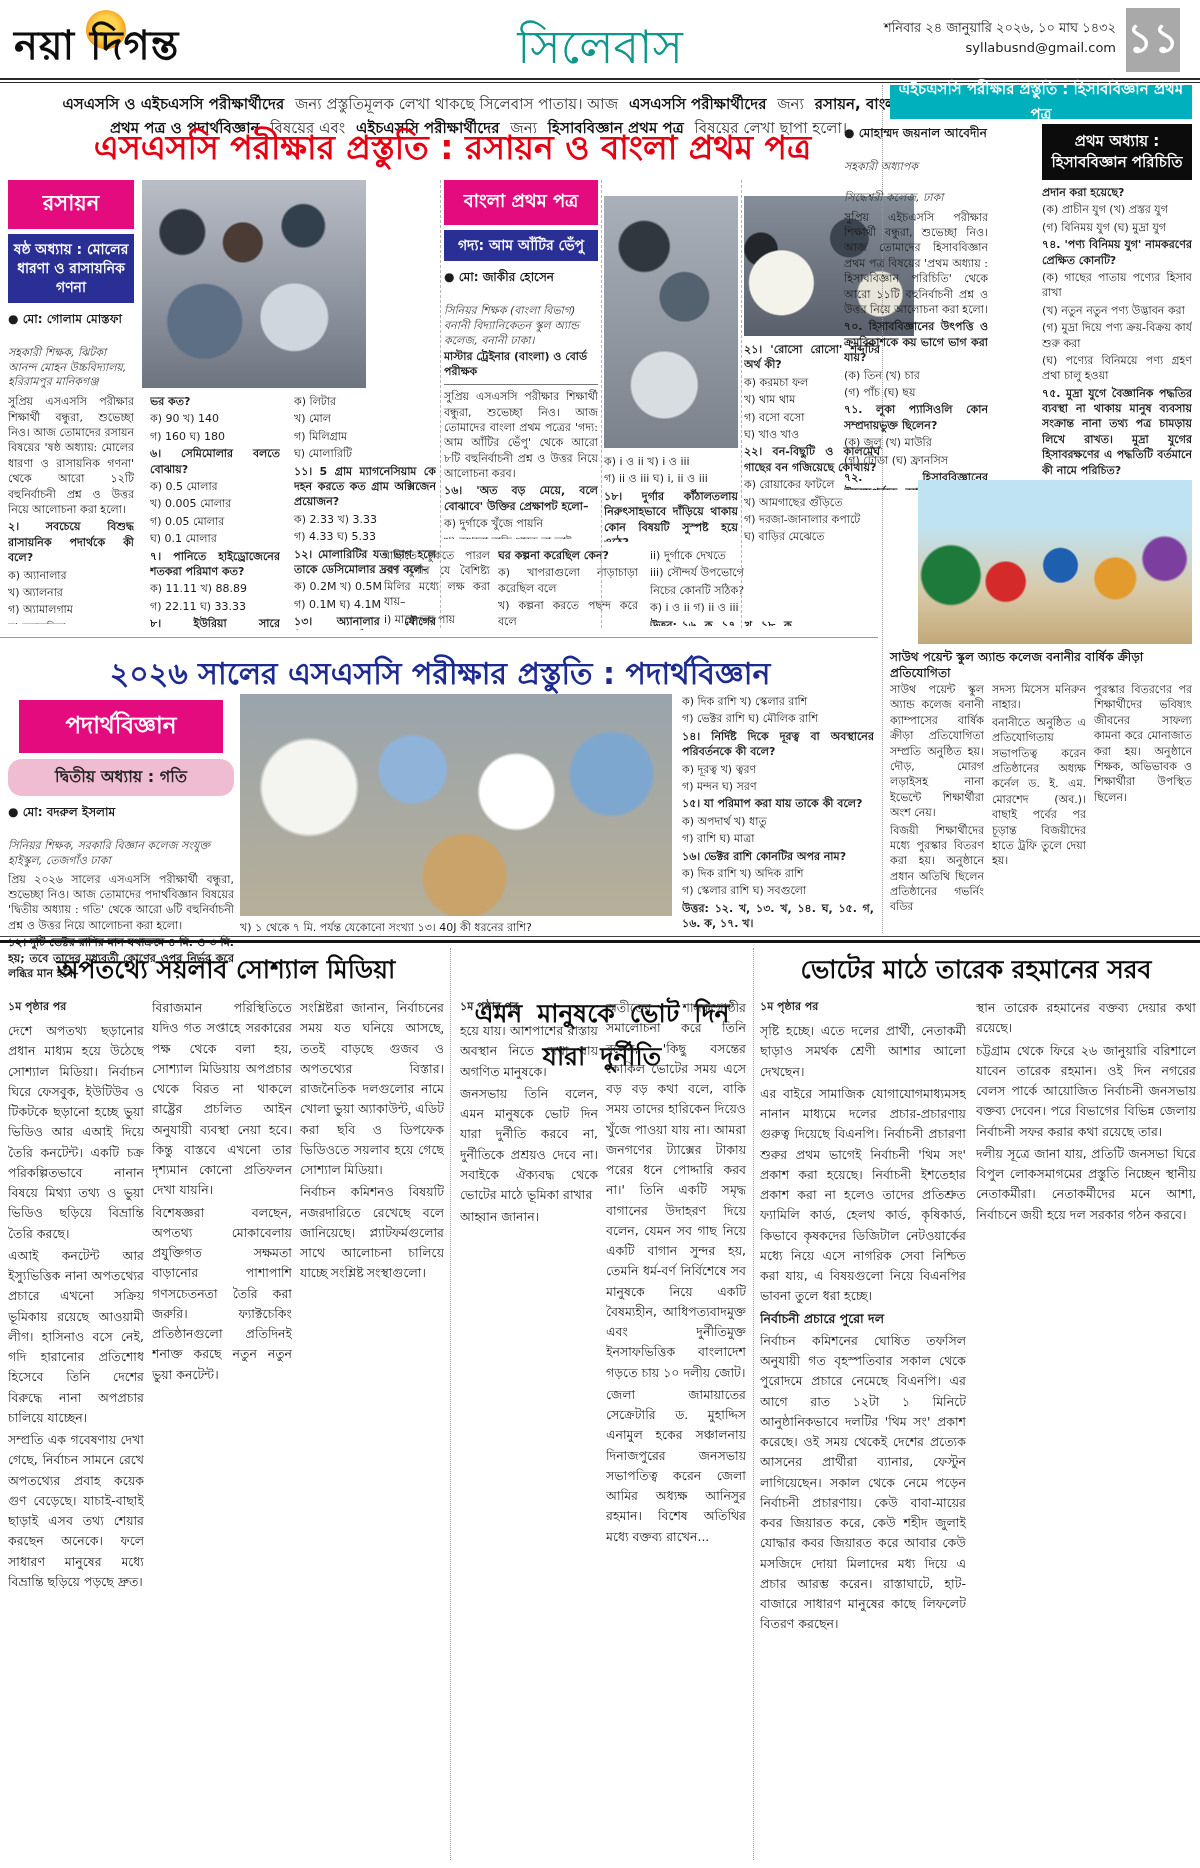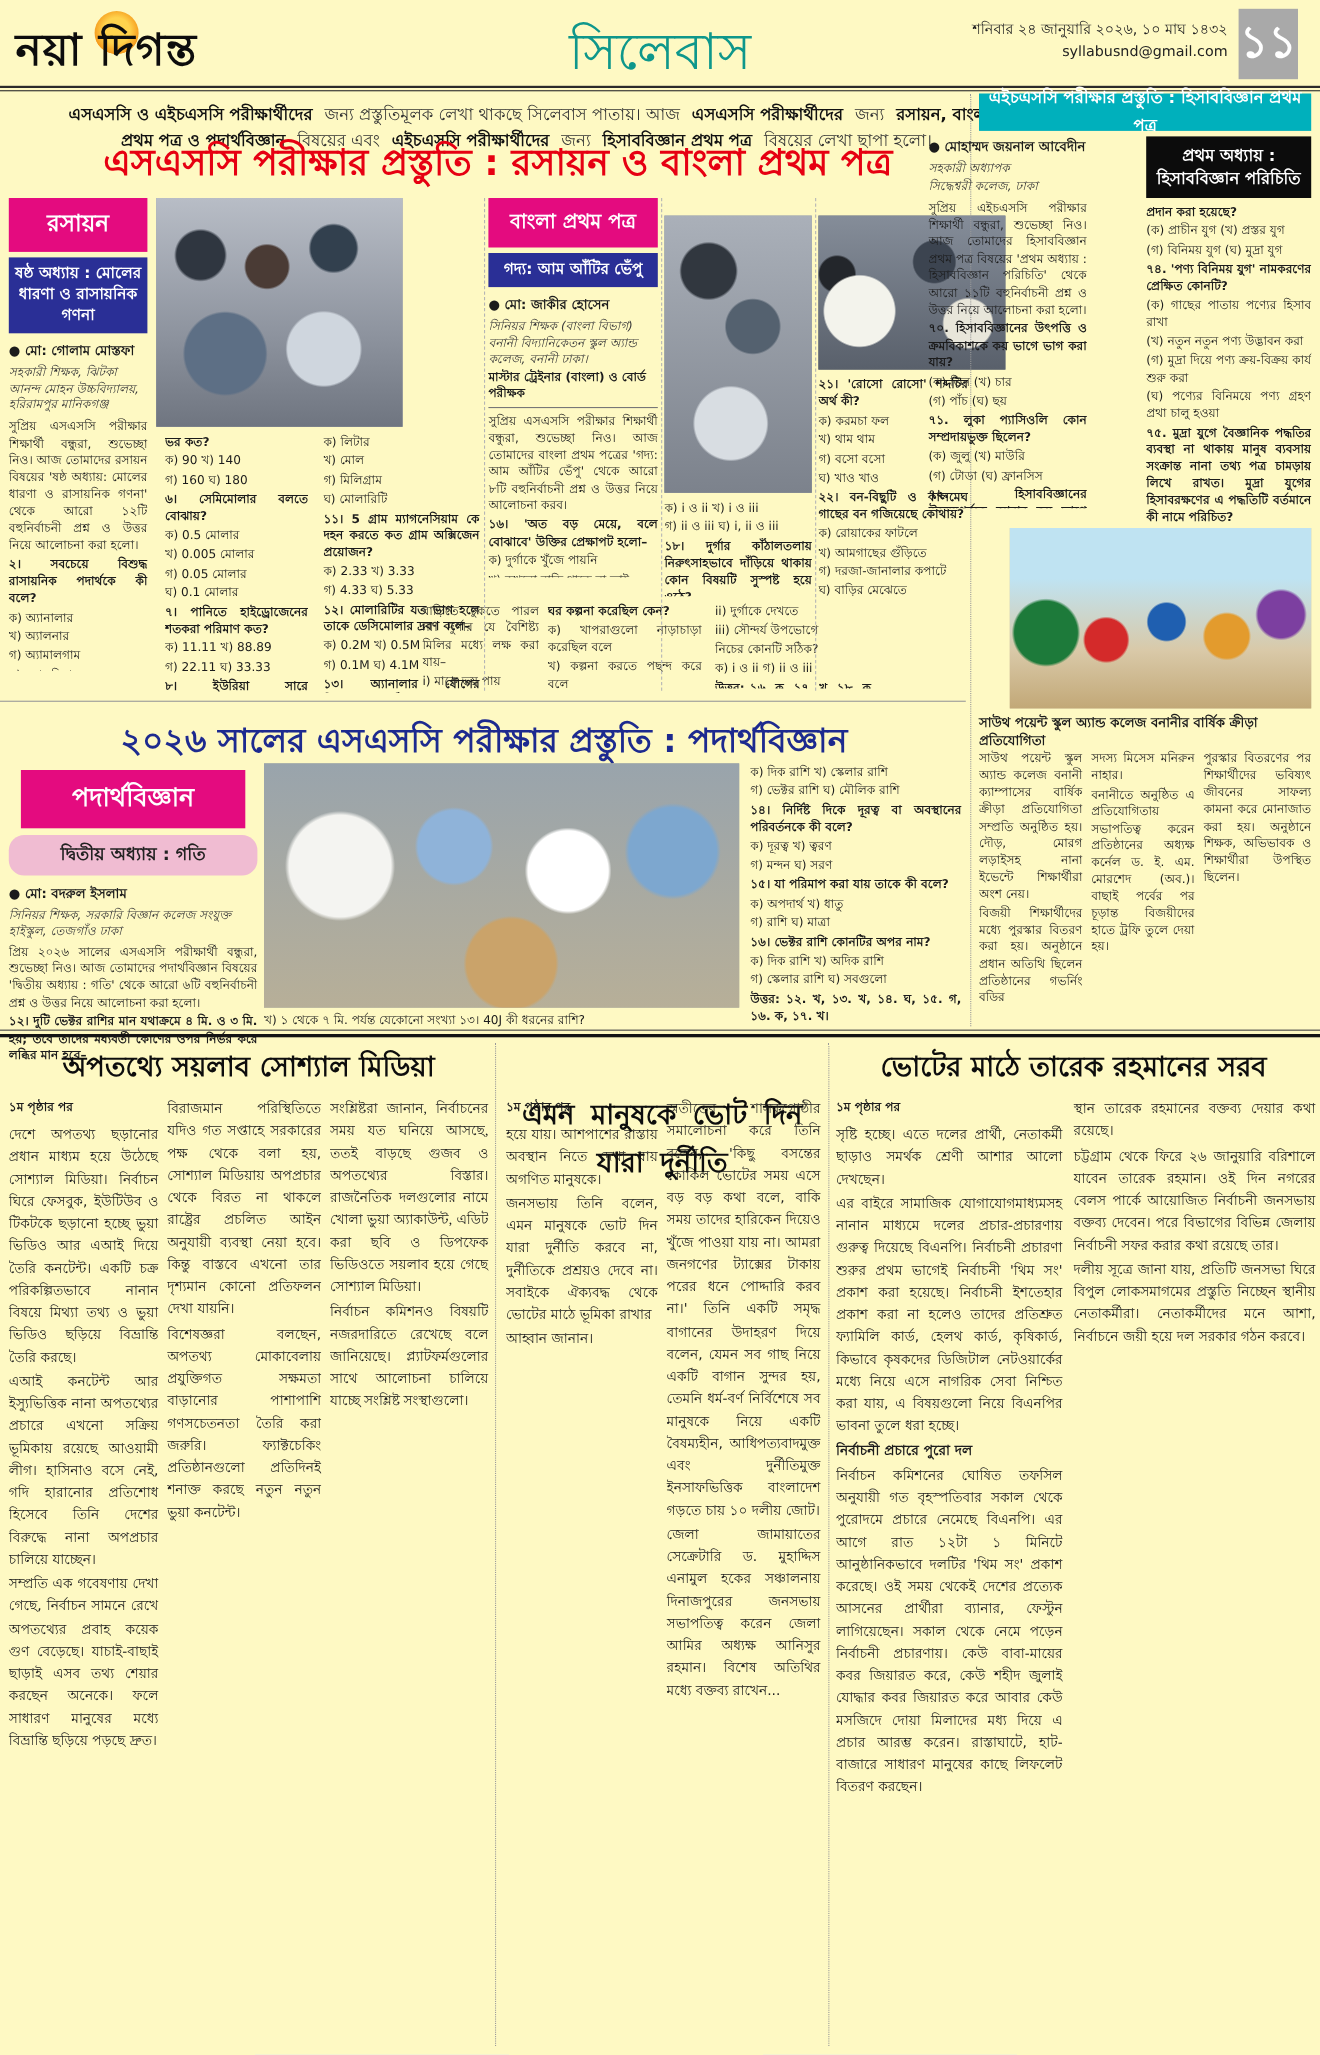--- a/index.html
+++ b/index.html
@@ -1,16 +1,16 @@
 <!DOCTYPE html>
 <html><head>
 <meta charset="utf-8">
 <style>
   html,body{margin:0;padding:0;background:#e8e8e8;}
-  #page{position:relative;width:1200px;height:1868px;background:#fef9c3;margin:0 auto;
+  #page{position:relative;width:1200px;height:1868px;background:#ffffff;margin:0 auto;
         font-family:"DejaVu Sans","Liberation Sans",sans-serif;color:#1c1c1c;overflow:hidden;}
   .abs{position:absolute;}
   .sun{position:absolute;left:72px;top:-4px;width:40px;height:40px;border-radius:50%;
        background:radial-gradient(circle at 50% 45%,#ffd34d 0 40%,#f59a1c 70%,rgba(245,154,28,0) 72%);}
   .paper-name{position:relative;font-size:40px;font-weight:bold;color:#0d0d0d;letter-spacing:1px;}
   .section-title{font-size:46px;font-weight:normal;color:#0e978b;text-align:center;}
   .dateblock{font-size:13px;text-align:right;line-height:1.5;color:#222;}
   .pagebox{background:#a9a9a9;color:#fff;font-size:40px;font-weight:bold;
            display:flex;align-items:center;justify-content:center;}
   .header-rule{border-top:2px solid #2b2b2b;border-bottom:1px solid #2b2b2b;height:2px;}
@@ -26,21 +26,21 @@
   .chapter-box{background:#2a2f96;color:#fff;font-weight:bold;text-align:center;
                font-size:14px;padding:6px 4px;line-height:1.35;margin-top:5px;}
   .chapter-box-light{background:#f0bcd2;color:#222;font-weight:bold;text-align:center;
                font-size:16px;padding:5px 4px;margin-top:6px;border-radius:14px;}
   .black-box{background:#0c0c0c;color:#fff;font-weight:bold;text-align:center;
              font-size:15px;padding:7px 4px;line-height:1.4;}
   .hsc-bar{background:#00b0bc;color:#fff;font-weight:bold;font-size:15px;
            display:flex;align-items:center;justify-content:center;text-align:center;}
   
   .bname{font-weight:bold;font-size:12px;margin-top:7px;}
-  .brole{font-style:italic;font-size:11px;line-height:1.35;color:#3a3a3a;margin-top:2px;}
+  .brole{font-style:italic;font-size:11px;line-height:1.35;color:#3a3a3a;margin-top:16px;}
   .brole2{font-weight:bold;font-size:11px;line-height:1.35;margin-top:2px;}
   .col{font-size:11px;line-height:1.4;text-align:justify;overflow:hidden;}
   .col p{margin:0 0 2px 0;}
   .col p.b{font-weight:bold;}
   .col-lg{font-size:12.5px;line-height:1.62;}
   .caption{font-weight:bold;font-size:12px;line-height:1.3;}
   .continued{font-weight:bold;font-size:11px;margin:0 0 4px 0;}
   .art-head{font-size:25px;font-weight:bold;text-align:center;color:#0d0d0d;}
   .rule-h{border-top:1px solid #9a9a9a;}
   .rule-double{border-top:1px solid #444;border-bottom:3px solid #141414;height:3px;}

